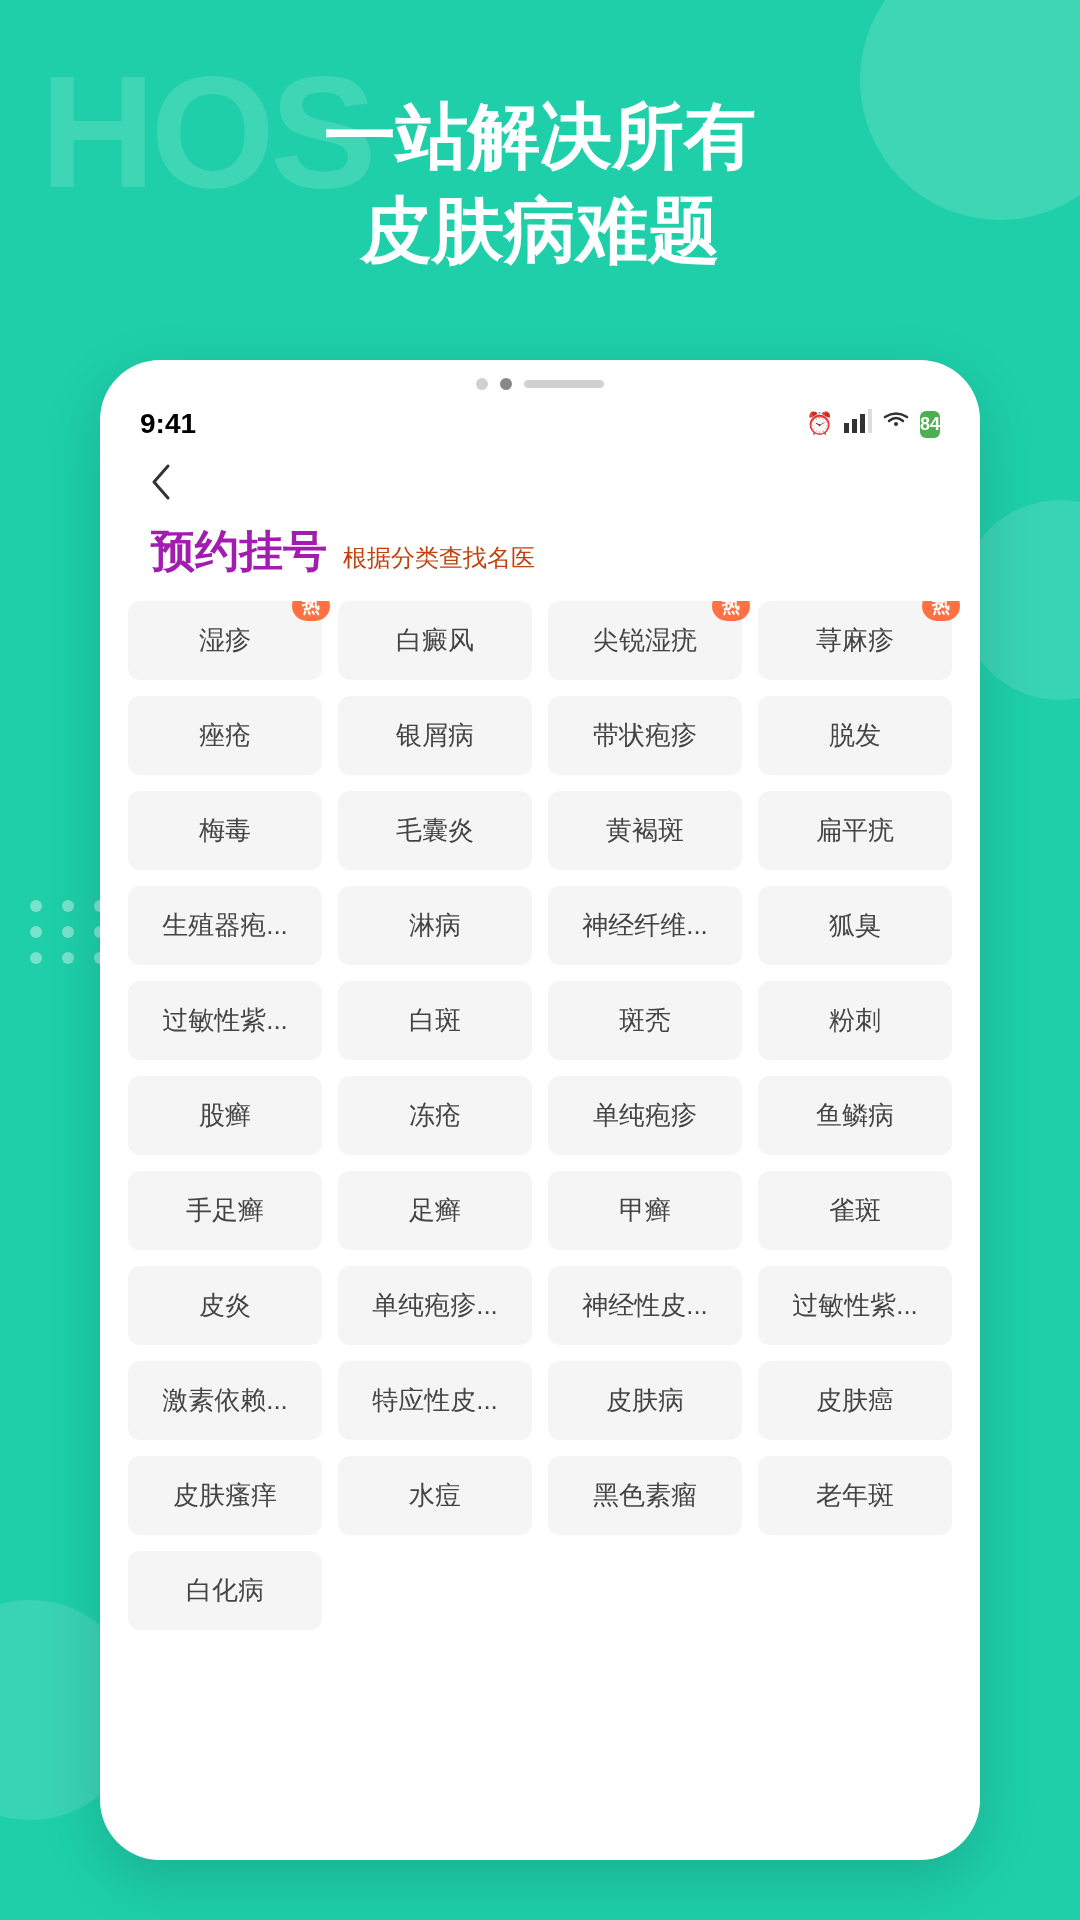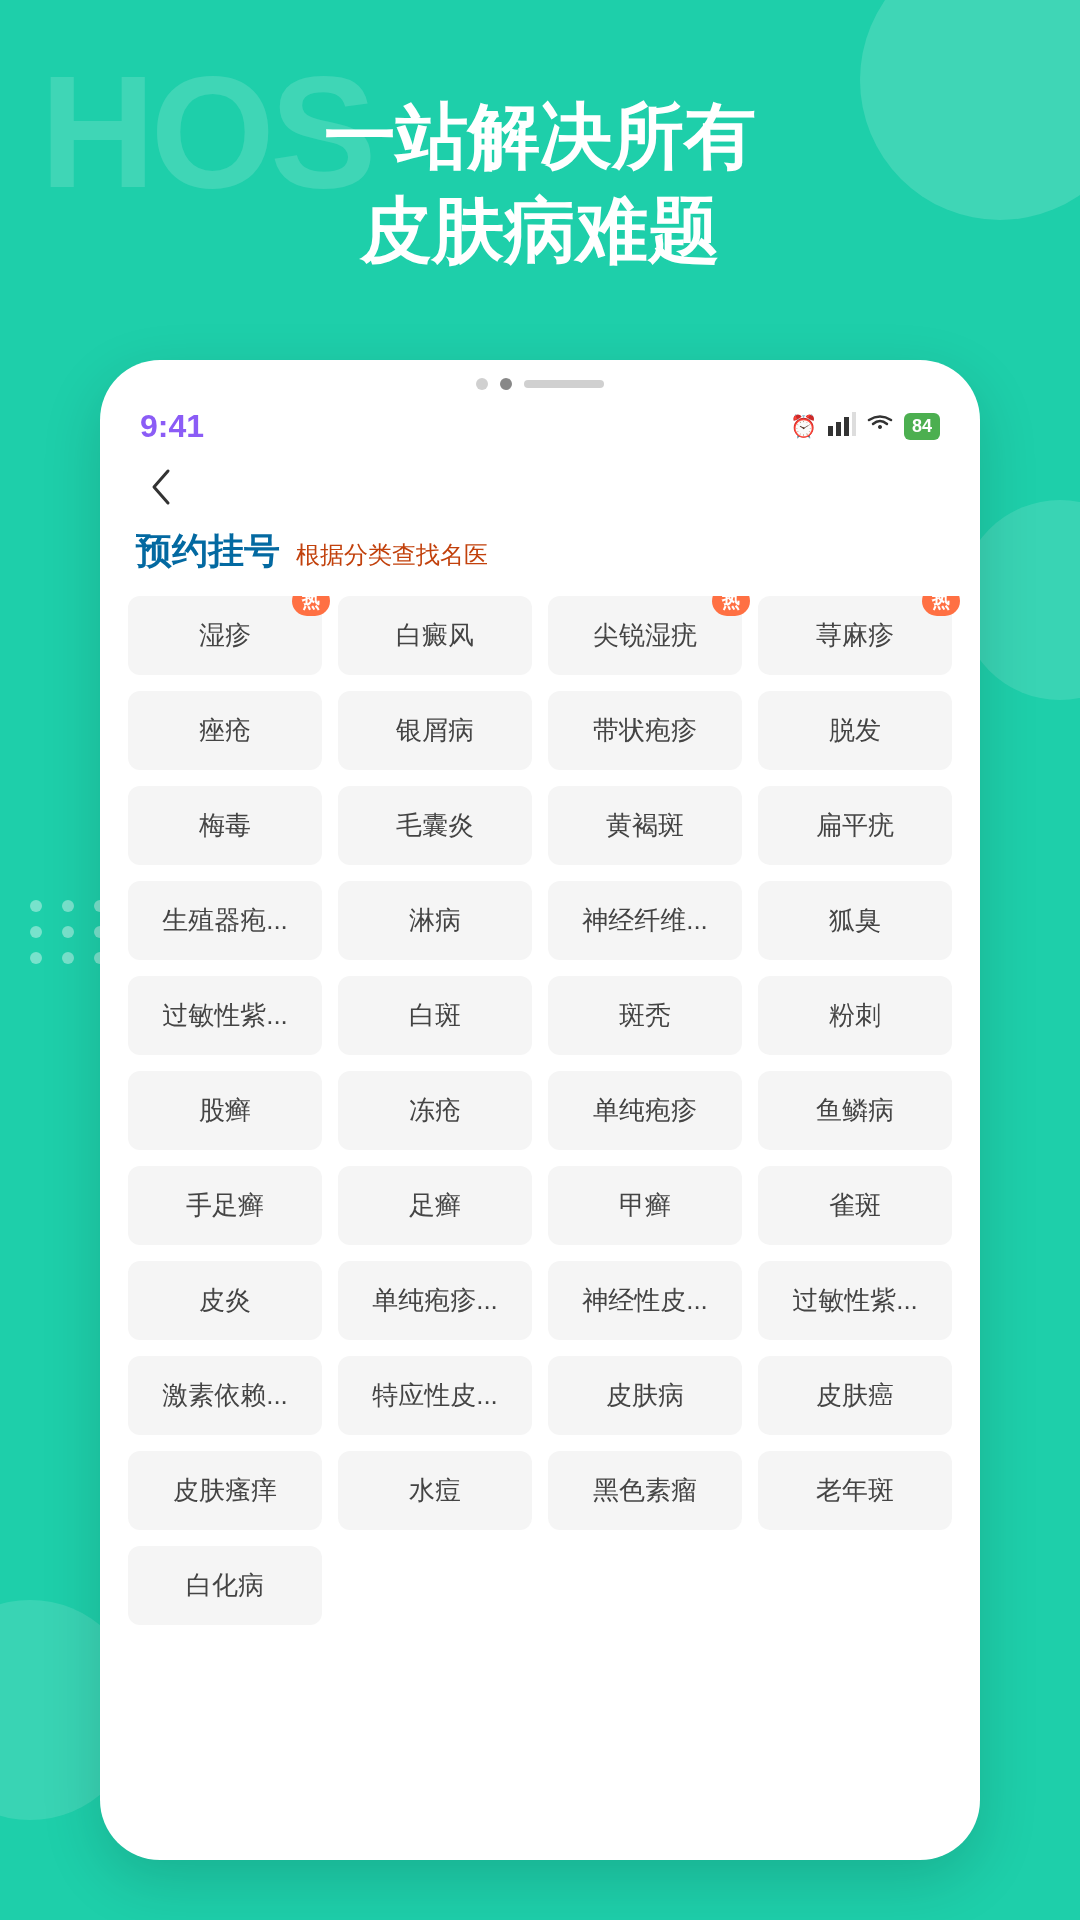--- a/index.html
+++ b/index.html
@@ -129,39 +129,39 @@
     }
 
     
     .status-bar {
       display: flex;
       justify-content: space-between;
       align-items: center;
       padding: 8px 40px 8px;
     }
     .status-time {
-      font-size: 32px;
+      font-size: 28px;
       font-weight: 600;
-      color: #8b5cf6;
+      color: #000000;
     }
     .status-icons {
       display: flex;
       align-items: center;
       gap: 10px;
     }
     .status-icon {
       color: #333;
       font-size: 22px;
     }
     .battery-badge {
       background: #4caf50;
       color: #fff;
       font-size: 18px;
       font-weight: 700;
-      padding: 3px 8px;
+      padding: 3px 0;
       border-radius: 6px;
     }
 
     
     .nav-bar {
       padding: 10px 36px 6px;
     }
     .back-btn {
       font-size: 36px;
       color: #333;
@@ -174,23 +174,24 @@
     }
 
     
     .page-title-area {
       padding: 10px 36px 20px;
       display: flex;
       align-items: baseline;
       gap: 16px;
     }
     .page-title {
-      font-size: 36px;
+      font-size: 44px;
       font-weight: 700;
-      color: #0369a1;
+      color: #a21caf;
+      margin-left: 15px;
     }
     .page-subtitle {
       font-size: 24px;
       color: #c2410c;
     }
 
     
     .grid-content {
       flex: 1;
       overflow-y: auto;

